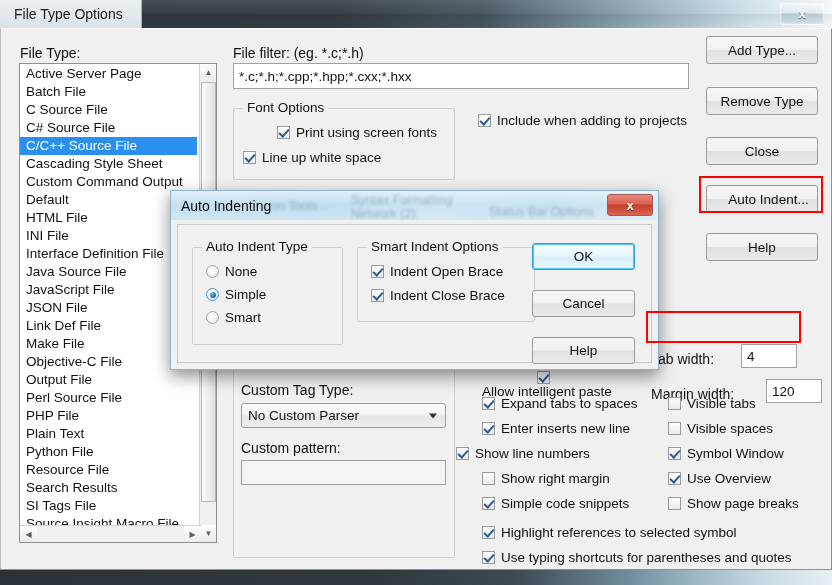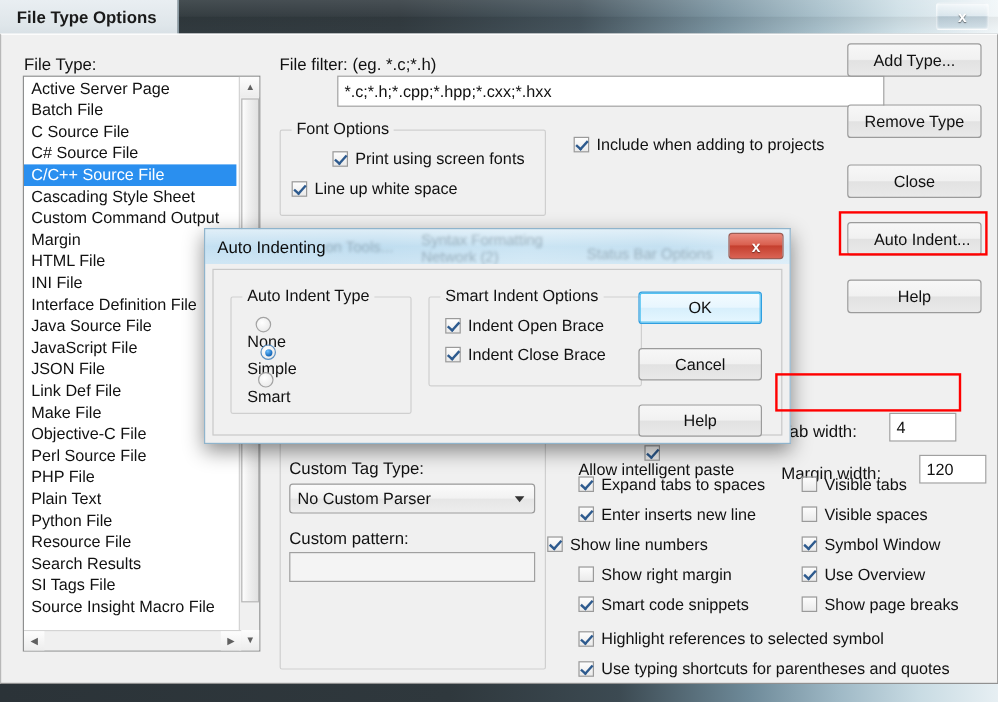--- a/index.html
+++ b/index.html
@@ -49,21 +49,20 @@
     height: 28px;
     padding: 0 18px 12px 14px;
     display: flex;
     align-items: center;
     background: linear-gradient(180deg, #e9eef2 0%, #dfe6ea 52%, #cfd9de 100%);
     border-right: 1px solid #9fb0ba;
     border-bottom: 1px solid #cbd6db;
     color: #1a1a1a;
     font-size: 14px;
     white-space: nowrap;
-    font-weight: bold;
   }
   .win-close {
     position: absolute;
     right: 8px;
     top: 2px;
     width: 42px;
     height: 21px;
     border-radius: 3px;
     border: 1px solid rgba(255,255,255,0.55);
     background: linear-gradient(180deg, rgba(255,255,255,0.55) 0%, rgba(210,225,233,0.45) 48%, rgba(150,175,190,0.5) 52%, rgba(190,210,222,0.5) 100%);
@@ -229,21 +228,20 @@
   }
 
   
   .rb {
     position: absolute;
     display: flex;
     align-items: center;
     font-size: 13.5px;
     color: #111111;
     white-space: nowrap;
-    flex-direction: column;
   }
   .rb .circ {
     width: 13px; height: 13px;
     border-radius: 50%;
     border: 1px solid #a3a3a3;
     background: radial-gradient(circle at 40% 35%, #ffffff 0%, #ededed 70%, #dcdcdc 100%);
     margin-right: 6px;
     flex: 0 0 auto;
     position: relative;
     box-sizing: border-box;
@@ -399,30 +397,31 @@
 
       <div class="listbox" style="top:34px;">
         <div class="list-items" id="list-items">
             <div class="list-item">Active Server Page</div>
             <div class="list-item">Batch File</div>
             <div class="list-item">C Source File</div>
             <div class="list-item">C# Source File</div>
             <div class="list-item selected">C/C++ Source File</div>
             <div class="list-item">Cascading Style Sheet</div>
             <div class="list-item">Custom Command Output</div>
-            <div class="list-item">Margin</div>
+            <div class="list-item">Default</div>
             <div class="list-item">HTML File</div>
             <div class="list-item">INI File</div>
             <div class="list-item">Interface Definition File</div>
             <div class="list-item">Java Source File</div>
             <div class="list-item">JavaScript File</div>
             <div class="list-item">JSON File</div>
             <div class="list-item">Link Def File</div>
             <div class="list-item">Make File</div>
             <div class="list-item">Objective-C File</div>
+            <div class="list-item">Output File</div>
             <div class="list-item">Perl Source File</div>
             <div class="list-item">PHP File</div>
             <div class="list-item">Plain Text</div>
             <div class="list-item">Python File</div>
             <div class="list-item">Resource File</div>
             <div class="list-item">Search Results</div>
             <div class="list-item">SI Tags File</div>
             <div class="list-item">Source Insight Macro File</div>
           </div>
 
@@ -432,21 +431,21 @@
           <div class="sb-arrow bot">▼</div>
         </div>
 
         <div class="hsb">
           <div class="sb-arrow lft">◀</div>
           <div class="sb-arrow rgt">▶</div>
         </div>
       </div>
 
       <div class="lbl" style="left:232px; top:16px;">File filter: (eg. *.c;*.h)</div>
-      <div class="textbox" style="left:232px; top:34px; width:456px; height:26px;margin-left:48px;">*.c;*.h;*.cpp;*.hpp;*.cxx;*.hxx</div>
+      <div class="textbox" style="left:232px; top:34px; width:456px; height:26px;">*.c;*.h;*.cpp;*.hpp;*.cxx;*.hxx</div>
 
       <div class="group" style="left:232px; top:79px; width:222px; height:72px;">
         <div class="group-title">Font Options</div>
         <div class="cb checked" style="left:9px; top:16px;margin-left:34px;">
           <span class="box"></span>
           <span>Print using screen fonts</span>
         </div>
         <div class="cb checked" style="left:9px; top:41px;">
           <span class="box"></span>
           <span>Line up white space</span>
@@ -489,21 +488,21 @@
           <div class="cb checked" style="left: 455px; top: 417px;">
             <span class="box"></span>
             <span>Show line numbers</span>
           </div>
           <div class="cb" style="left: 481px; top: 442px;">
             <span class="box"></span>
             <span>Show right margin</span>
           </div>
           <div class="cb checked" style="left: 481px; top: 467px;">
             <span class="box"></span>
-            <span>Smart code snippets</span>
+            <span>Simple code snippets</span>
           </div>
         </div>
       <div id="opts-right">
           <div class="cb" style="left: 667px; top: 367px;">
             <span class="box"></span>
             <span>Visible tabs</span>
           </div>
           <div class="cb" style="left: 667px; top: 392px;">
             <span class="box"></span>
             <span>Visible spaces</span>

